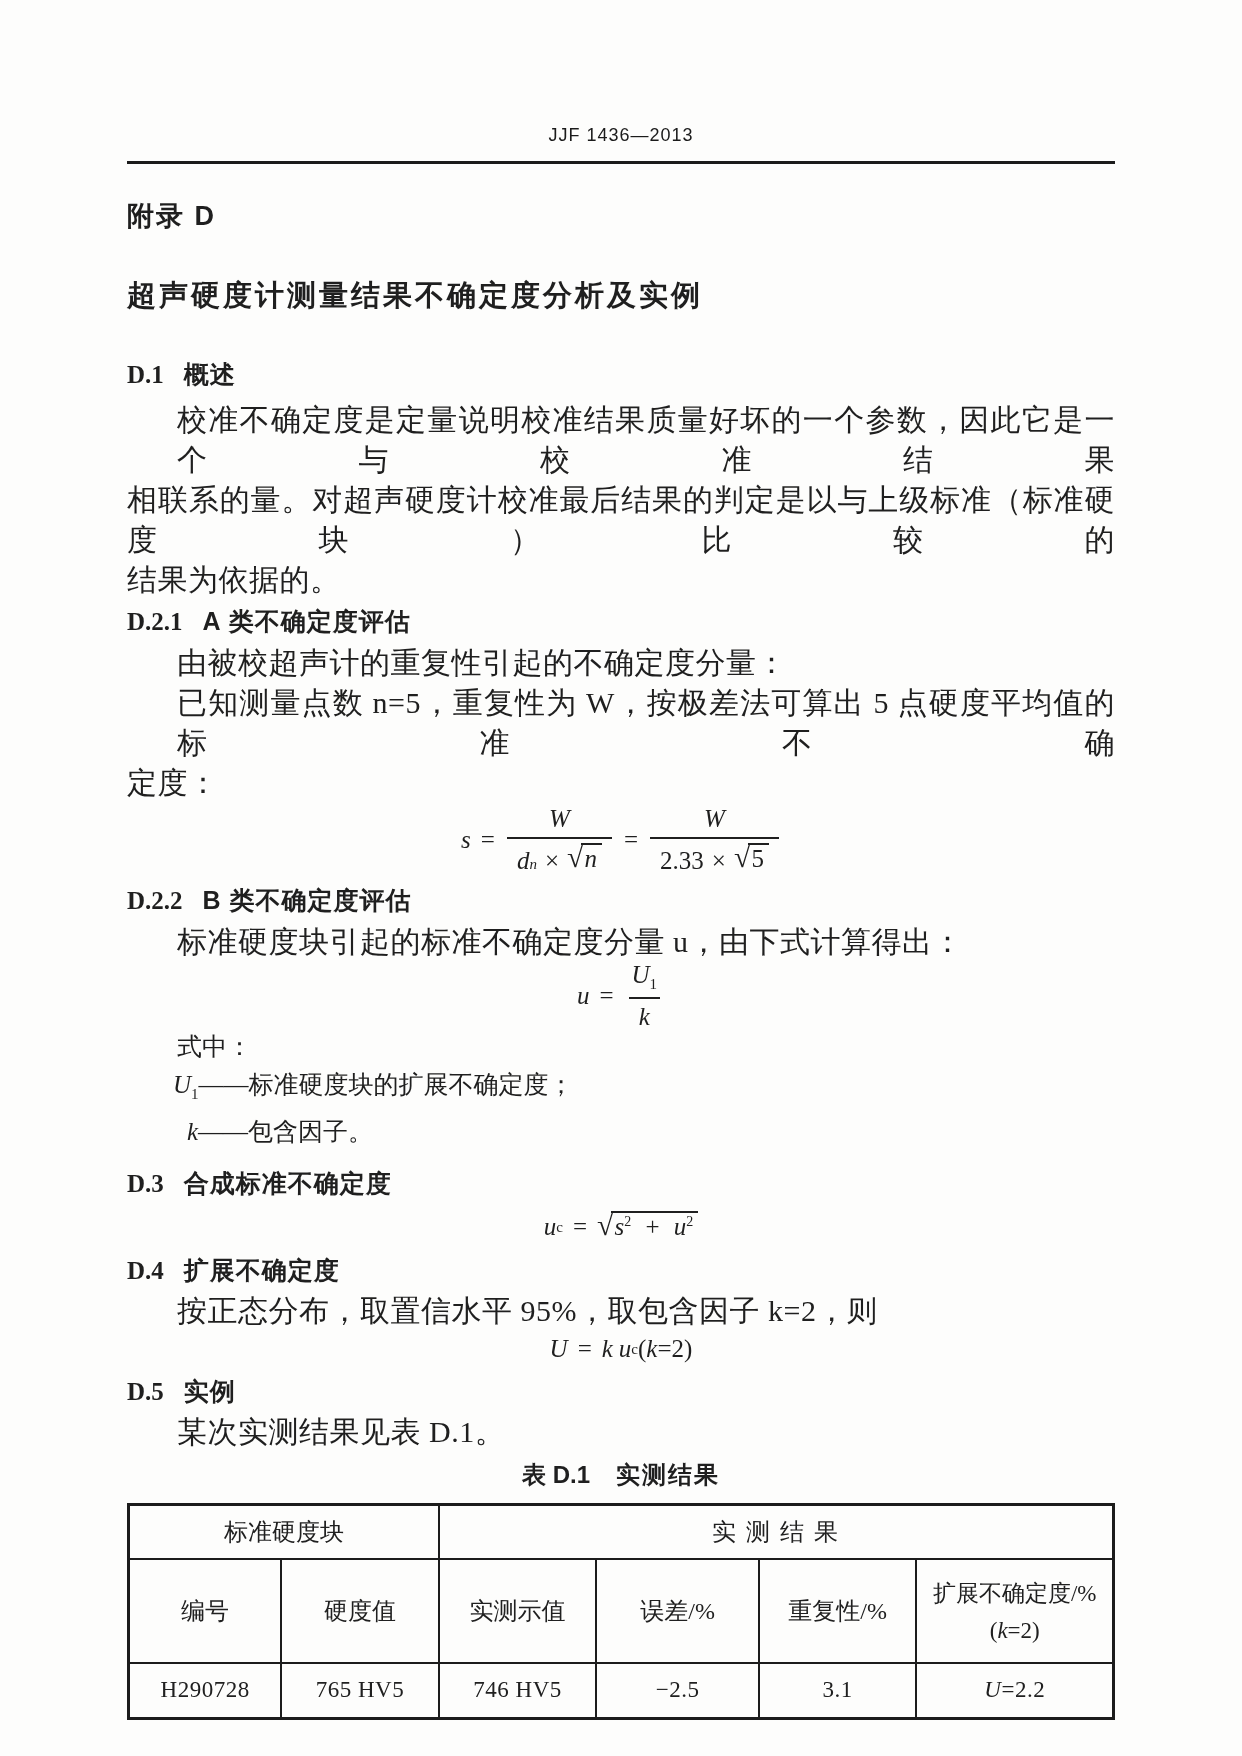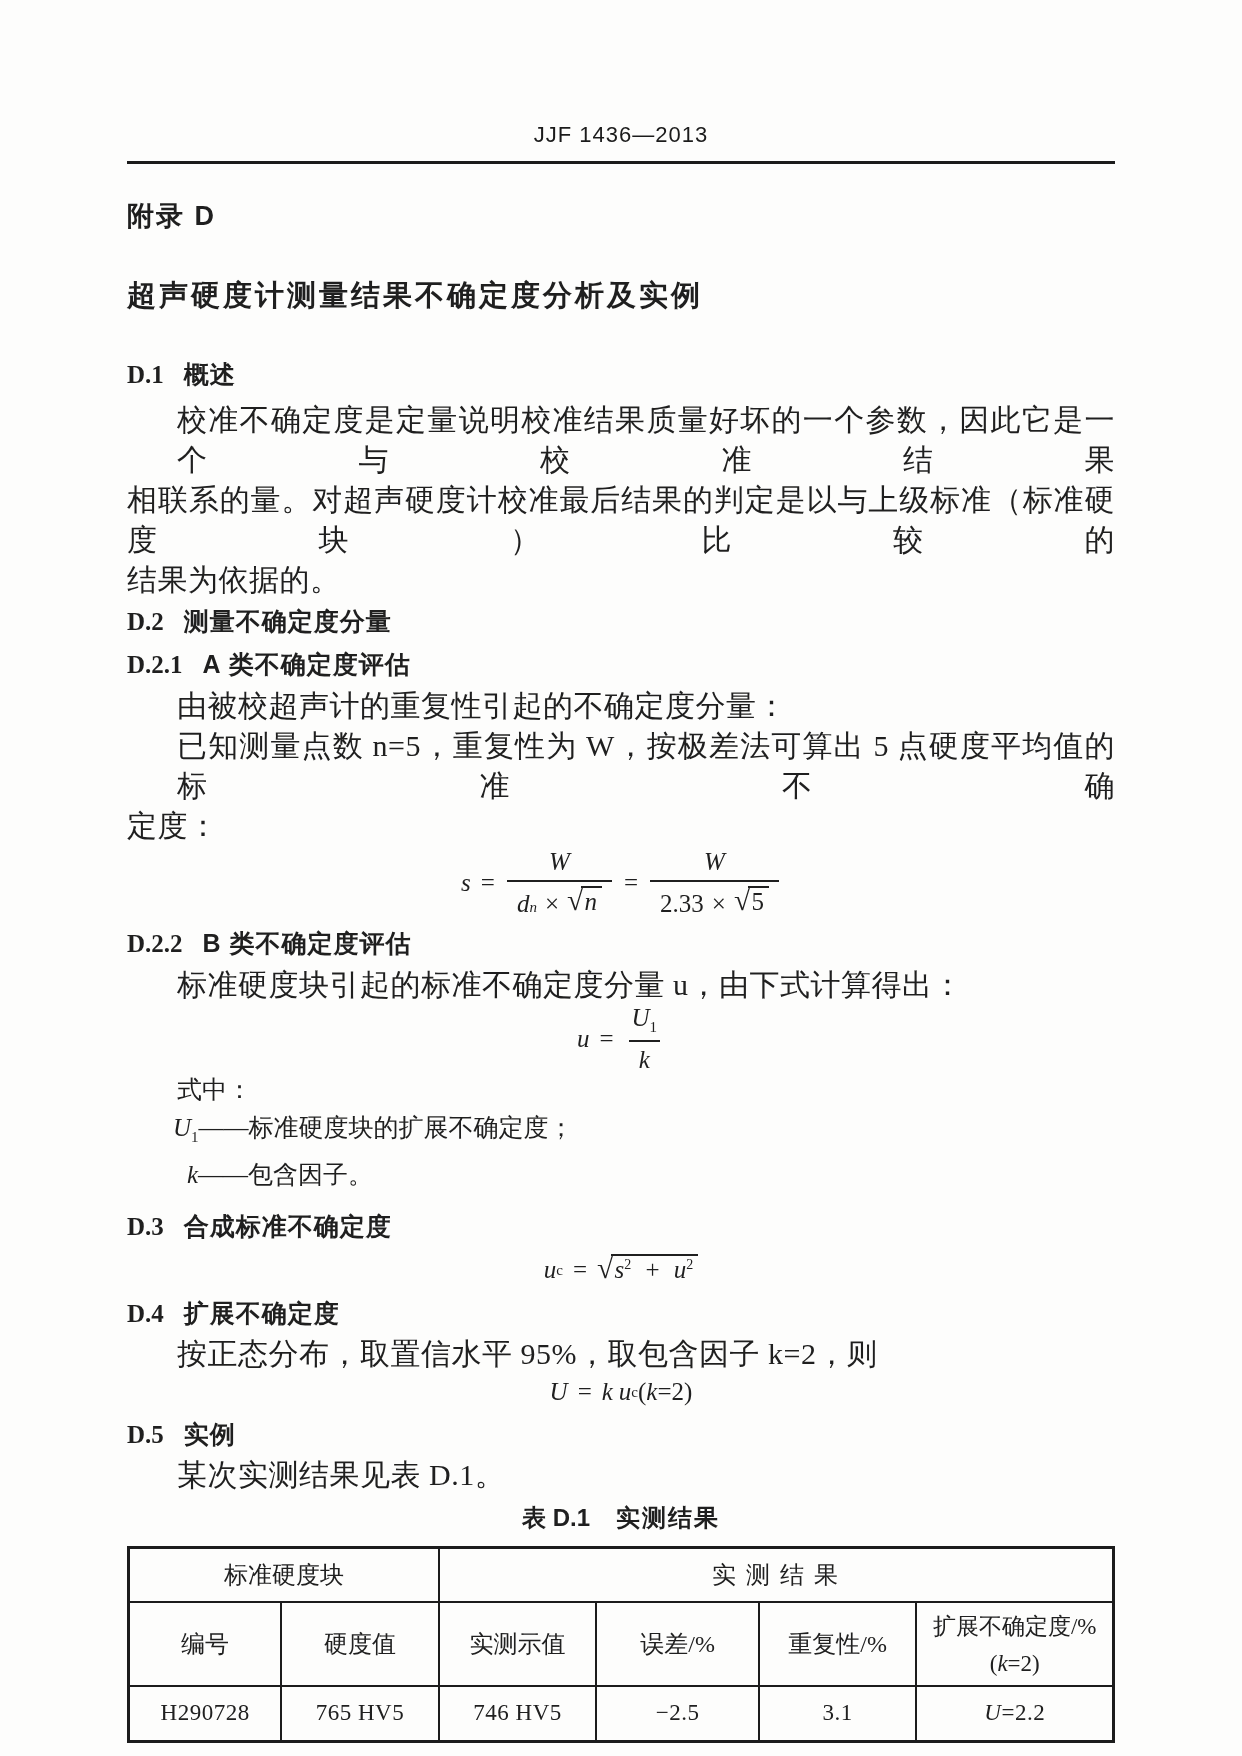--- a/index.html
+++ b/index.html
@@ -11,21 +11,21 @@
     box-sizing:border-box;
     padding:0 127px;
     color:#1f1f1f;
     font-family:"Liberation Serif","DejaVu Serif",serif;
     overflow:hidden;
   }
   .page-header {
     padding-top:122px;
     text-align:center;
     font-family:"Liberation Sans","DejaVu Sans",sans-serif;
-    font-size:22px; letter-spacing:1px; line-height:26px;
+    font-size:18px; letter-spacing:1px; line-height:26px;
     color:#1b1b1b;
   }
   .rule { margin-top:13px; height:3px; background:#1b1b1b; }
   .appendix {
     margin-top:33px;
     font-family:"Liberation Sans","DejaVu Sans",sans-serif;
     font-size:27px; font-weight:700; line-height:38px; letter-spacing:2px;
   }
   .doc-title {
     margin-top:40px; text-align:left;
@@ -83,21 +83,21 @@
     table-layout:fixed;
   }
   table.results td {
     border:2px solid #1c1c1c;
     text-align:center; vertical-align:middle;
     font-size:24px; color:#202020;
     padding:0;
   }
   tr.gh  { height:54px; }
   tr.gh td.spread { letter-spacing:2px; }
-  tr.ch  { height:84px; }
+  tr.ch  { height:104px; }
   tr.dr  { height:56px;padding-left:25px; }
   tr.dr td { font-size:23px; letter-spacing:0.5px; }
   .ucell::first-letter { font-style:italic; }
   .lastcol-l1 { line-height:40px; font-size:23px; }
   .lastcol-l2 { line-height:34px; font-size:23px; font-family:"Liberation Serif","DejaVu Serif",serif; }
   .ital { font-style:italic; }
 </style>
 </head>
 <body>
 
@@ -110,23 +110,20 @@
 
   <div class="doc-title">超声硬度计测量结果不确定度分析及实例</div>
 
   <div class="sec-heading mt38">
     <span class="sec-num">D.1</span><span class="sec-label">概述</span>
   </div>
   <div class="body-line indent stretch mt4">校准不确定度是定量说明校准结果质量好坏的一个参数，因此它是一个与校准结果</div>
   <div class="body-line stretch">相联系的量。对超声硬度计校准最后结果的判定是以与上级标准（标准硬度块）比较的</div>
   <div class="body-line">结果为依据的。</div>
 
-  <div class="sec-heading">
-    <span class="sec-num">D.2</span><span class="sec-label">测量不确定度分量</span>
-  </div>
 
   <div class="sec-heading">
     <span class="sec-num">D.2.1</span><span class="sec-label">A 类不确定度评估</span>
   </div>
   <div class="body-line indent">由被校超声计的重复性引起的不确定度分量：</div>
   <div class="body-line indent stretch">已知测量点数 n=5，重复性为 W，按极差法可算出 5 点硬度平均值的标准不确</div>
   <div class="body-line">定度：</div>
 
   <div class="formula f-tall">
     <span class="mvar">s</span>

